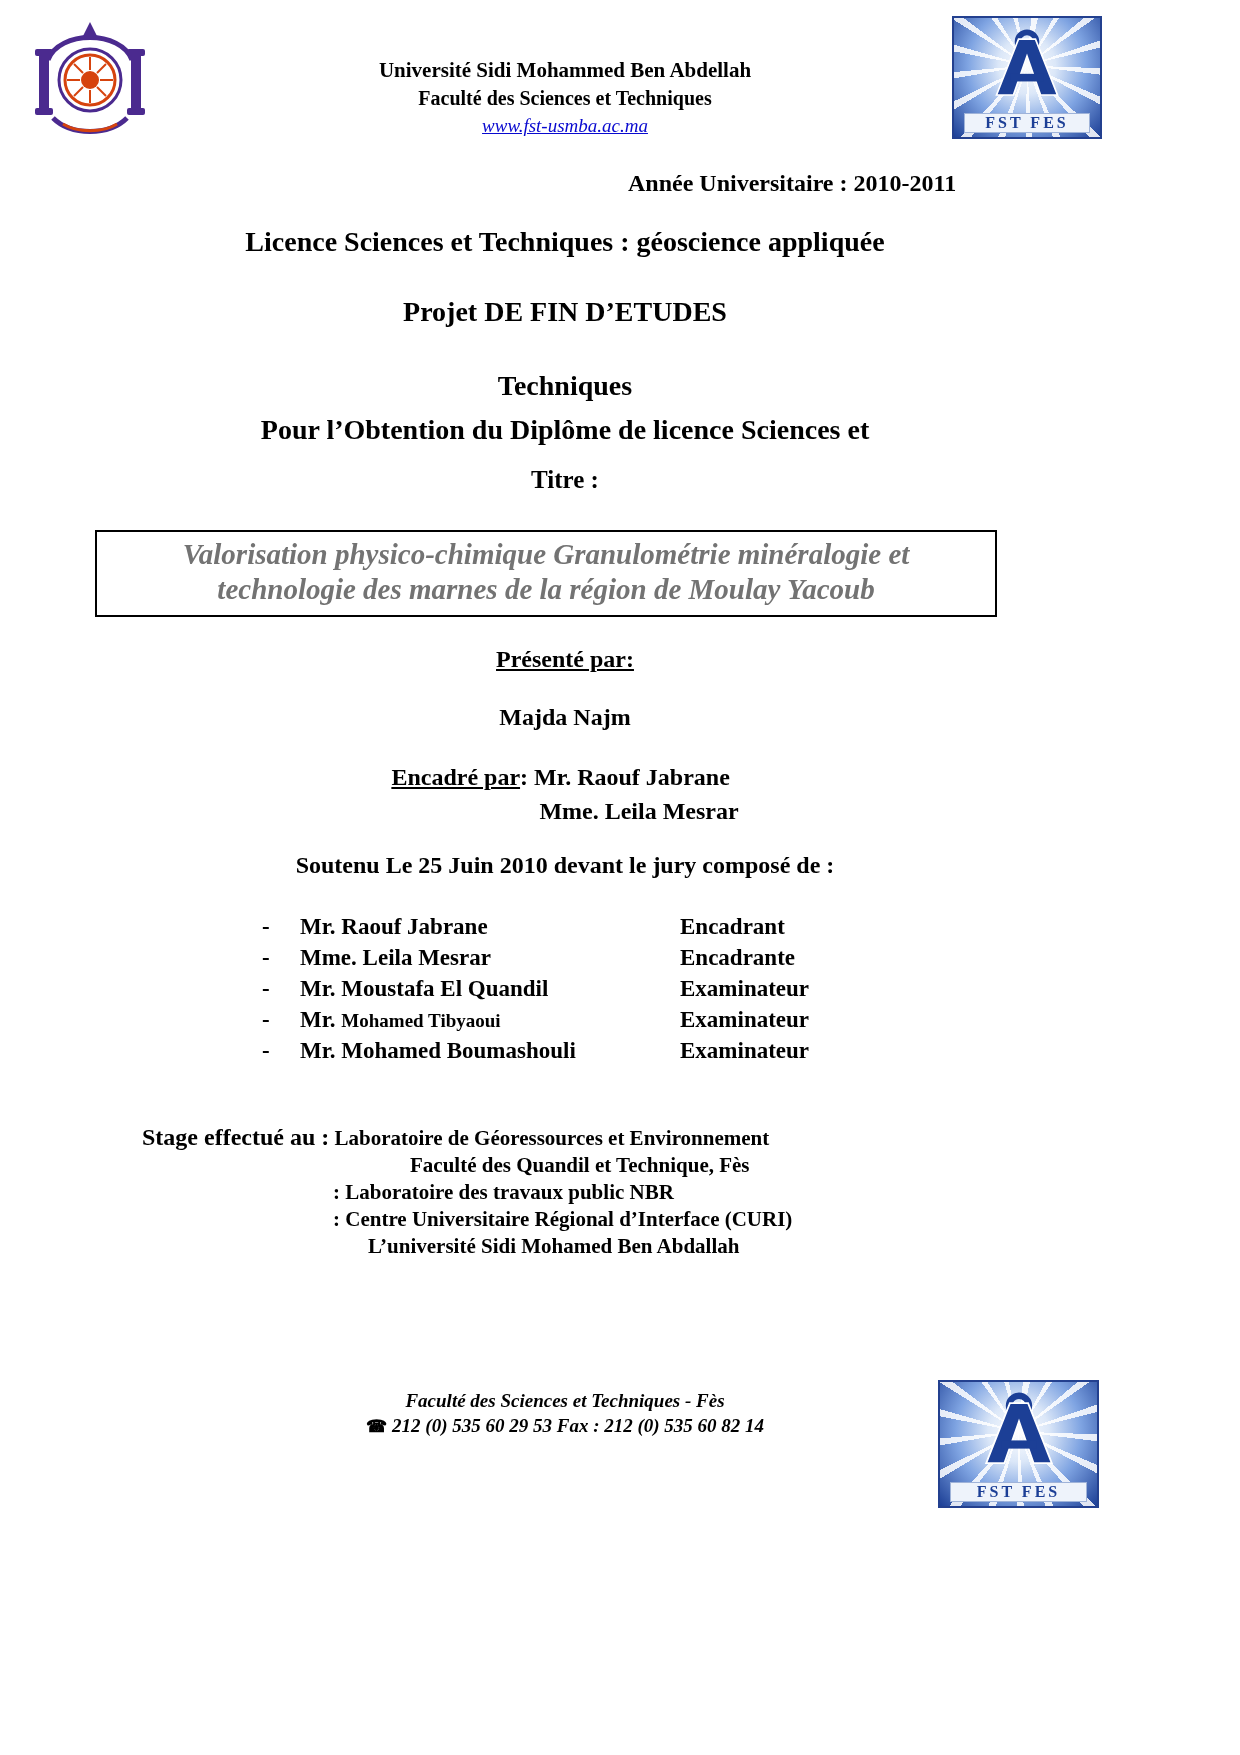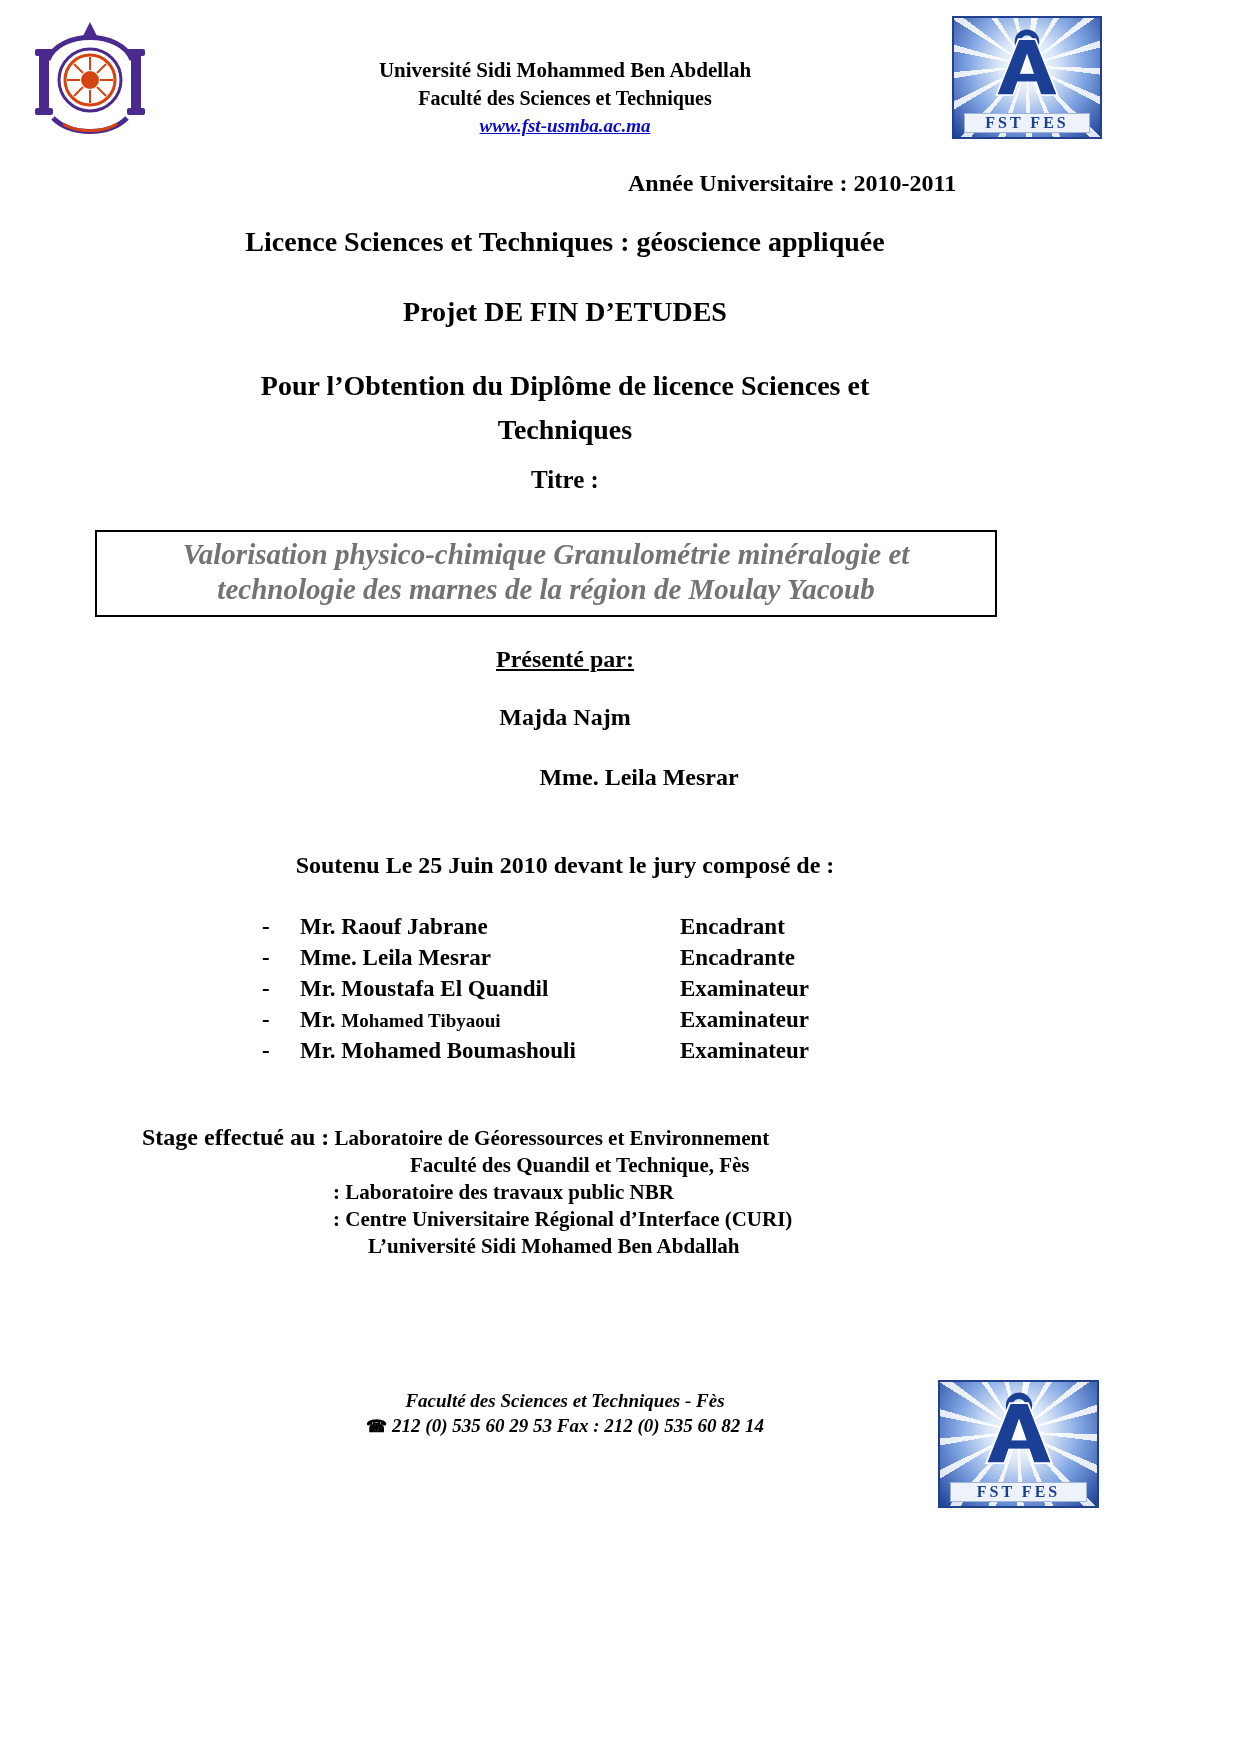--- a/index.html
+++ b/index.html
@@ -5,21 +5,21 @@
   html,body{margin:0;padding:0;background:#ffffff;}
   .page{position:relative;width:1240px;height:1755px;background:#ffffff;
         font-family:"Liberation Serif","DejaVu Serif",serif;color:#000;overflow:hidden;}
 
   .band{position:absolute;left:0;width:1130px;text-align:center;}
 
   
   .header-text{top:56px;font-weight:bold;line-height:28px;}
   .uni{font-size:21px;}
   .fac{font-size:20px;}
-  .site{font-size:19px;color:#0909cf;font-style:italic;font-weight:bold;text-decoration:underline;cursor:pointer;}
+  .site{font-size:19px;color:#0909cf;font-style:italic;font-weight:normal;text-decoration:underline;cursor:pointer;}
   .annee{position:absolute;top:170px;left:612px;font-size:24px;font-weight:bold;white-space:nowrap;margin-left:16px;}
 
   
   .h-licence{top:226px;font-size:28px;font-weight:bold;}
   .h-projet{top:296px;font-size:28px;font-weight:bold;}
   .h-pour{top:364px;font-size:28px;font-weight:bold;line-height:44px;}
   .h-titre{top:466px;font-size:25px;font-weight:bold;}
 
   
   .titlebox-wrap{top:530px;}
@@ -121,39 +121,40 @@
     <div><a class="site" href="#">www.fst-usmba.ac.ma</a></div>
   </div>
 
   <div class="annee">Année Universitaire : 2010-2011</div>
 
   <div class="band h-licence">Licence  Sciences et Techniques : géoscience appliquée</div>
 
   <div class="band h-projet">Projet DE FIN D’ETUDES</div>
 
   <div class="band h-pour">
+    <div>Techniques</div>
     <div>Pour l’Obtention du Diplôme de licence Sciences et</div>
-    <div>Techniques</div>
   </div>
 
   <div class="band h-titre">Titre :</div>
 
   <div class="band titlebox-wrap">
     <div class="titlebox">
       <div>Valorisation physico-chimique Granulométrie minéralogie et</div>
       <div>technologie des marnes de la région de Moulay Yacoub</div>
     </div>
   </div>
 
   <div class="band presente">Présenté par:</div>
 
   <div class="band author">Majda Najm</div>
 
   <div class="band encadre-wrap">
     <div class="encadre">
+      <div class="enc1"><span class="ul">Encadré par</span><span>: Mr. Raouf Jabrane</span></div>
       <div class="enc2">Mme. Leila Mesrar</div>
     </div>
   </div>
 
   <div class="band soutenu">Soutenu Le 25 Juin 2010  devant le jury composé de :</div>
 
   <div class="jury">
     <div class="jrow">
       <span class="jdash">-</span>
       <span class="jname">Mr. Raouf Jabrane</span>

